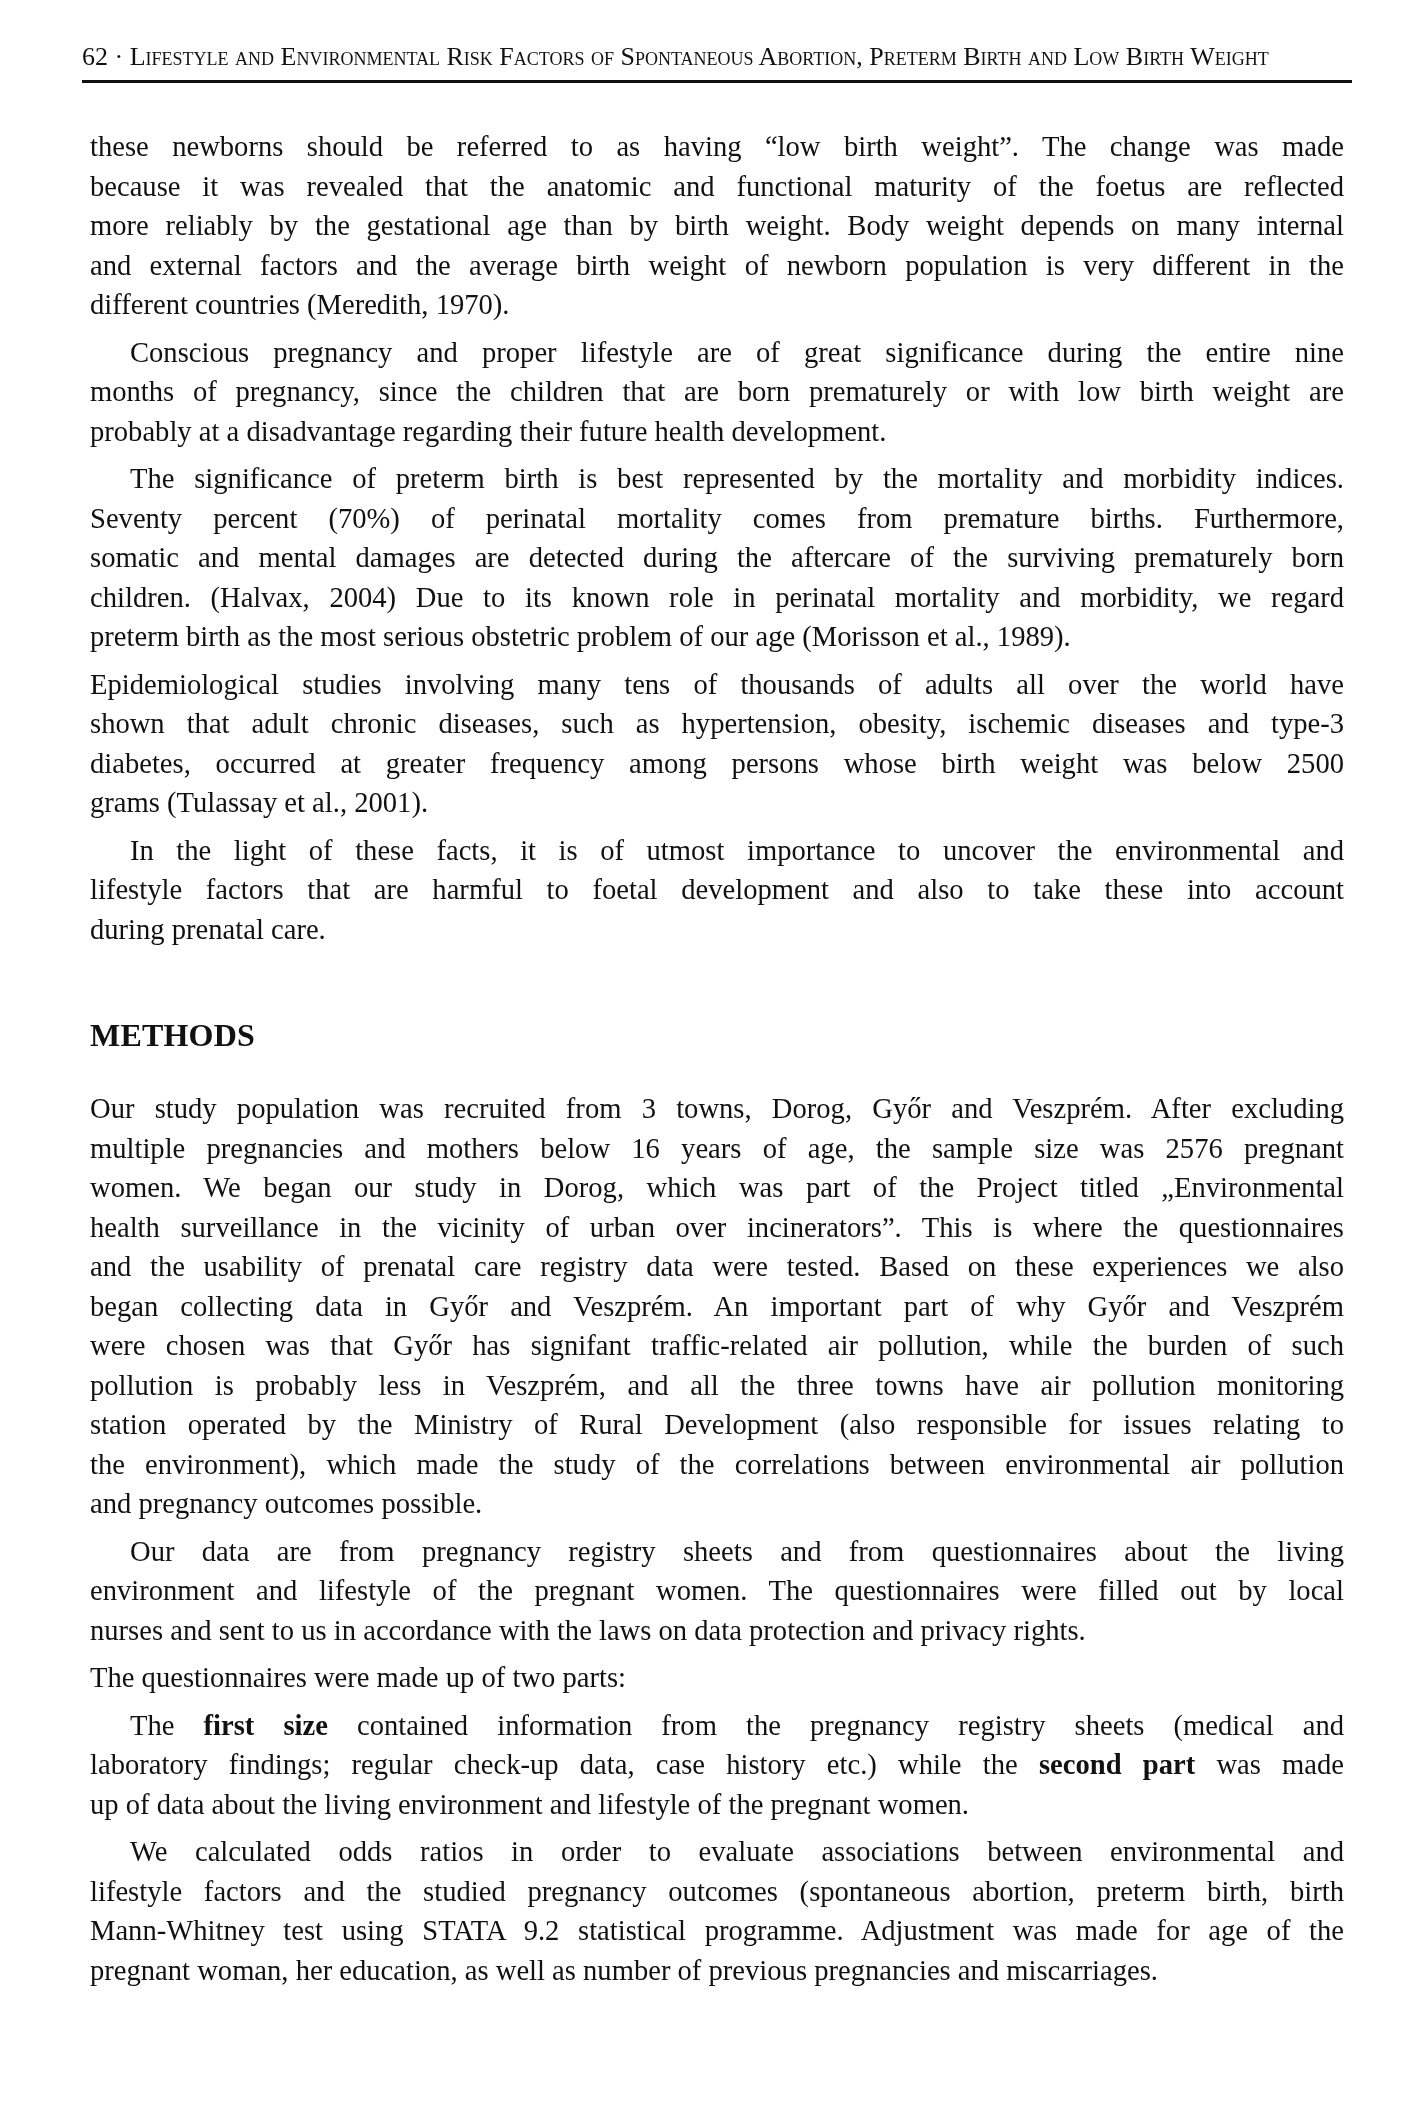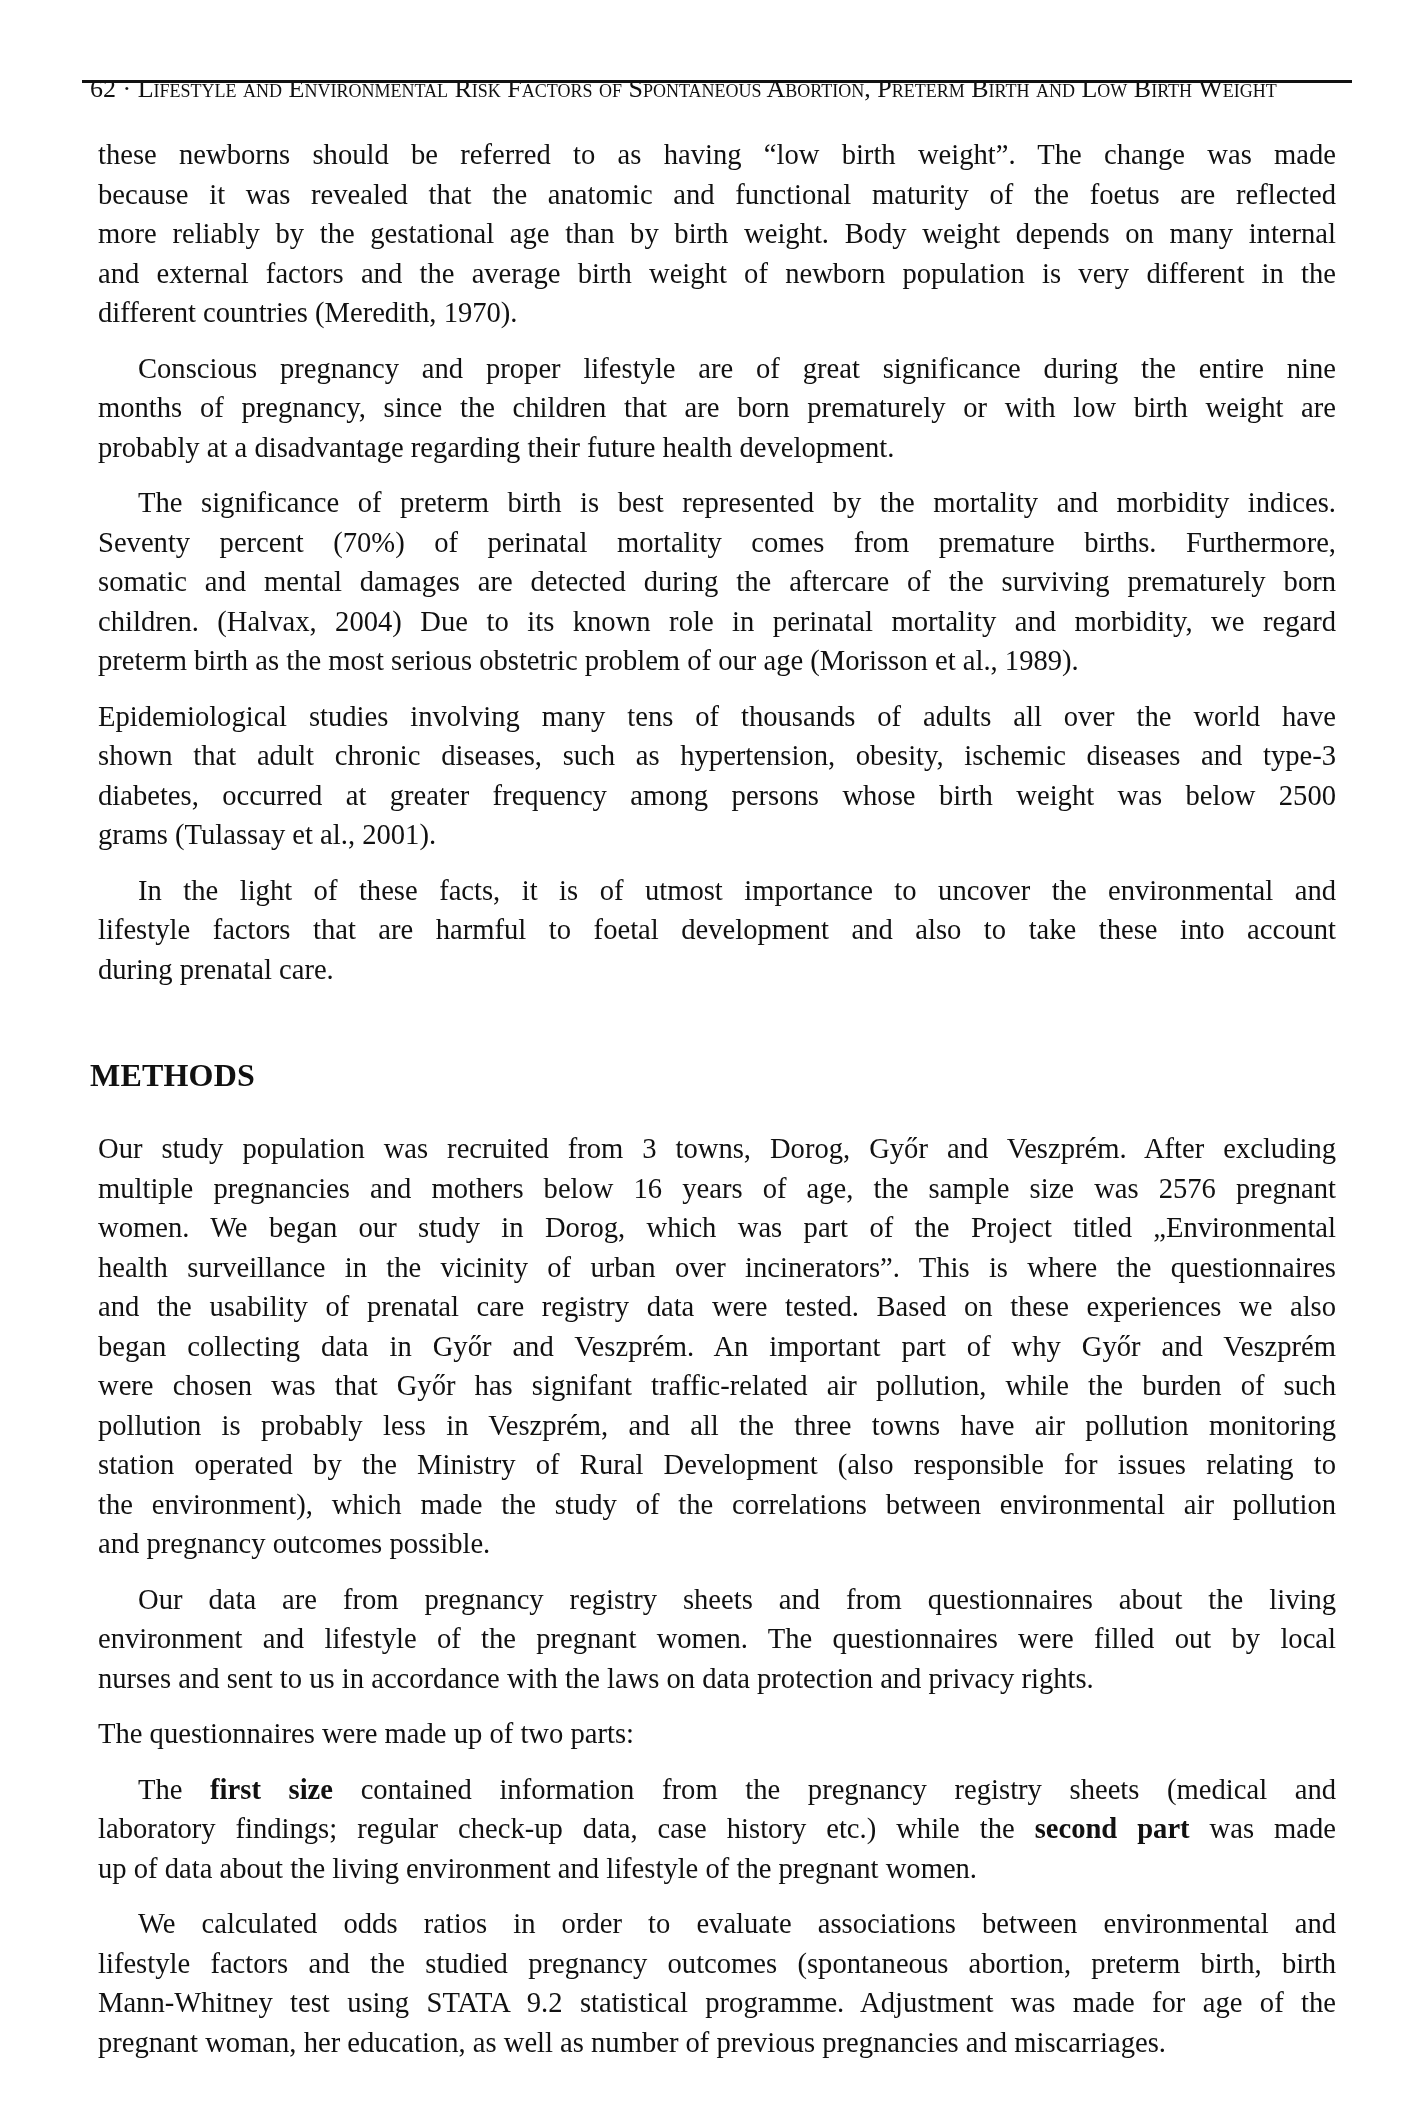--- a/index.html
+++ b/index.html
@@ -13,49 +13,48 @@
   }
   .page {
     position: absolute;
     left: 82px;
     top: 0;
     width: 1270px;
   }
   .running-head {
     position: absolute;
     top: 40px;
-    left: 8px;
+    left: 0;
     width: 1270px;
     font-size: 26px;
     line-height: 34px;
     white-space: nowrap;
     font-variant: small-caps;
     letter-spacing: 0px;
-    margin-top: 32px;
   }
   .running-head .pg { font-variant: normal; }
   .head-rule {
     position: absolute;
     top: 80px;
     left: 0;
     width: 1270px;
     height: 3px;
     background: #111111;
   }
   .body {
     position: absolute;
     top: 119px;
     left: 0;
     width: 1270px;
     font-size: 28.6px;
     line-height: 39.5px;
     text-align: justify;
     hyphens: none;
   }
-  .body p { margin: 16px; }
+  .body p { margin: 8px; }
   .body p.indent { text-indent: 40px; }
   .body p.noindent { text-indent: 0; }
   .section-heading {
     margin: 66px 0 0 8px;
     font-weight: bold;
     font-size: 32px;
     line-height: 40px;
     letter-spacing: 0.2px;
   }
   .after-heading { margin-top: 34px !important; }

